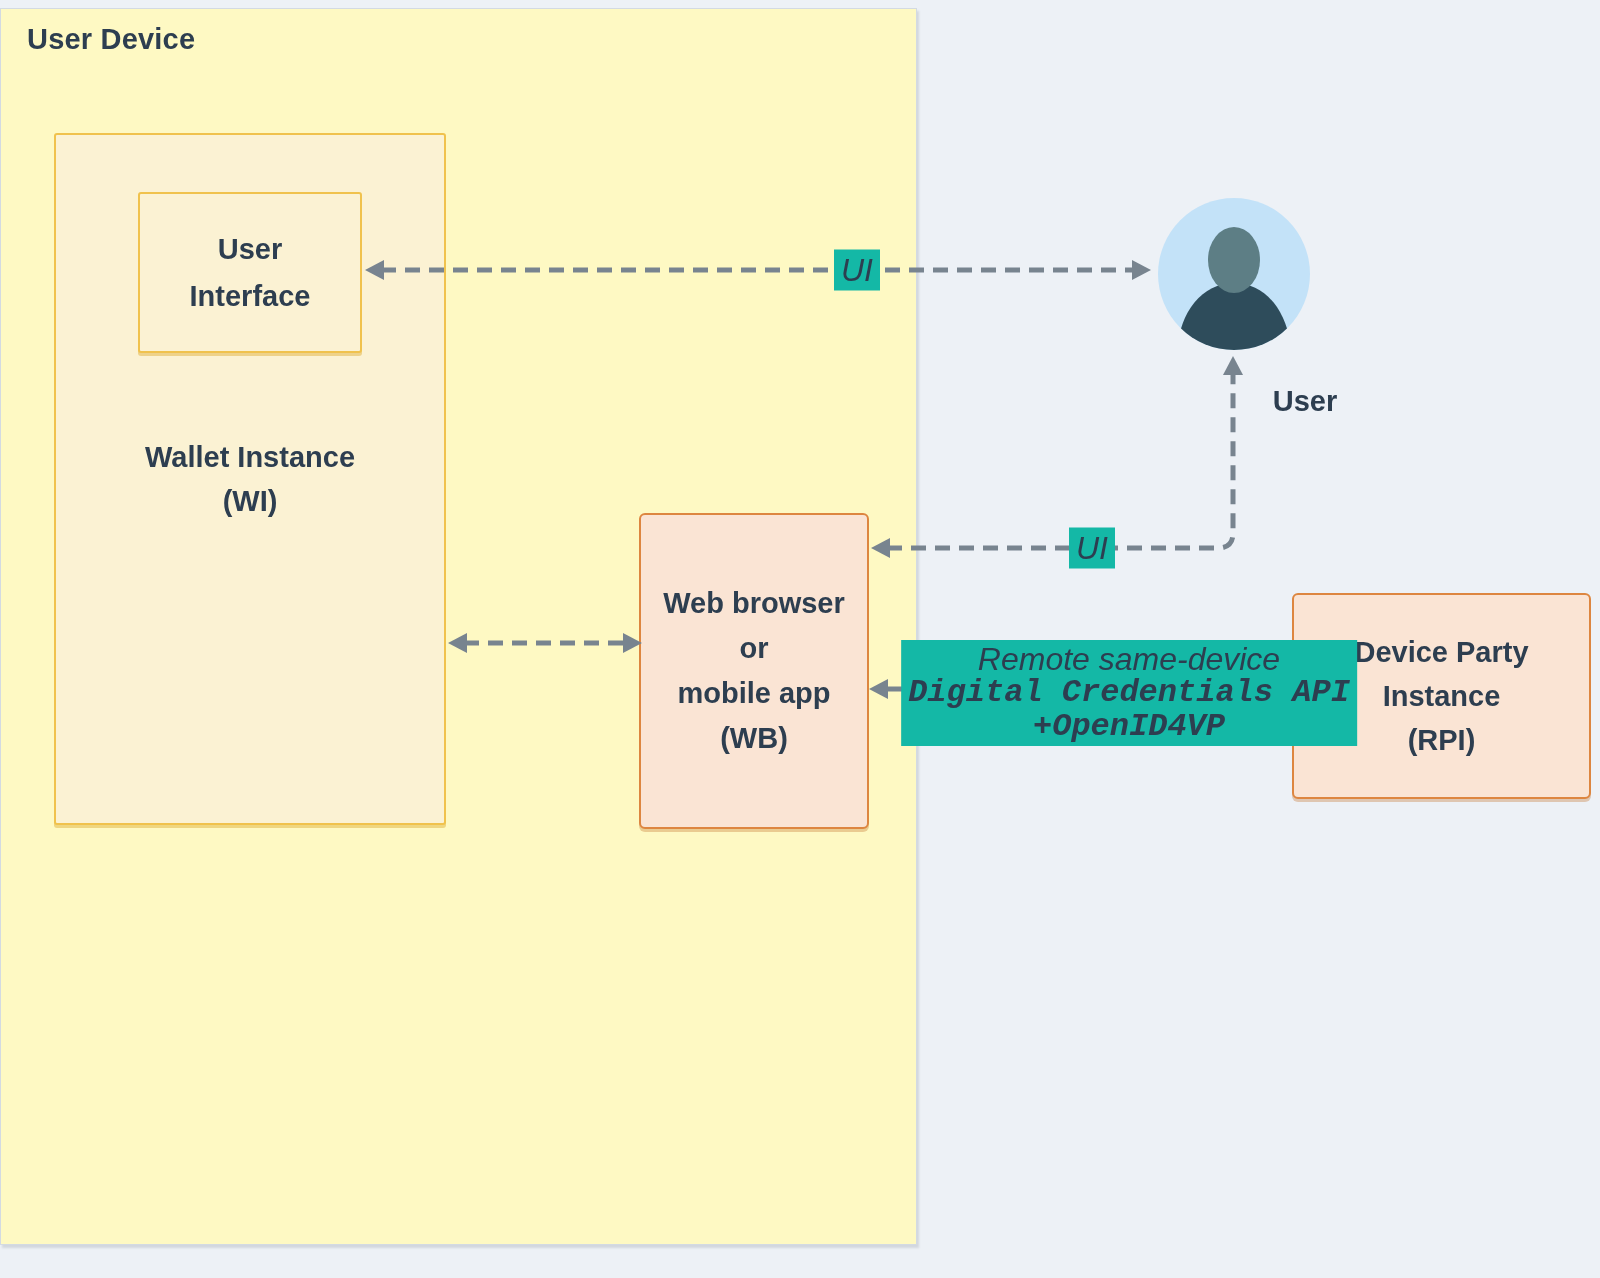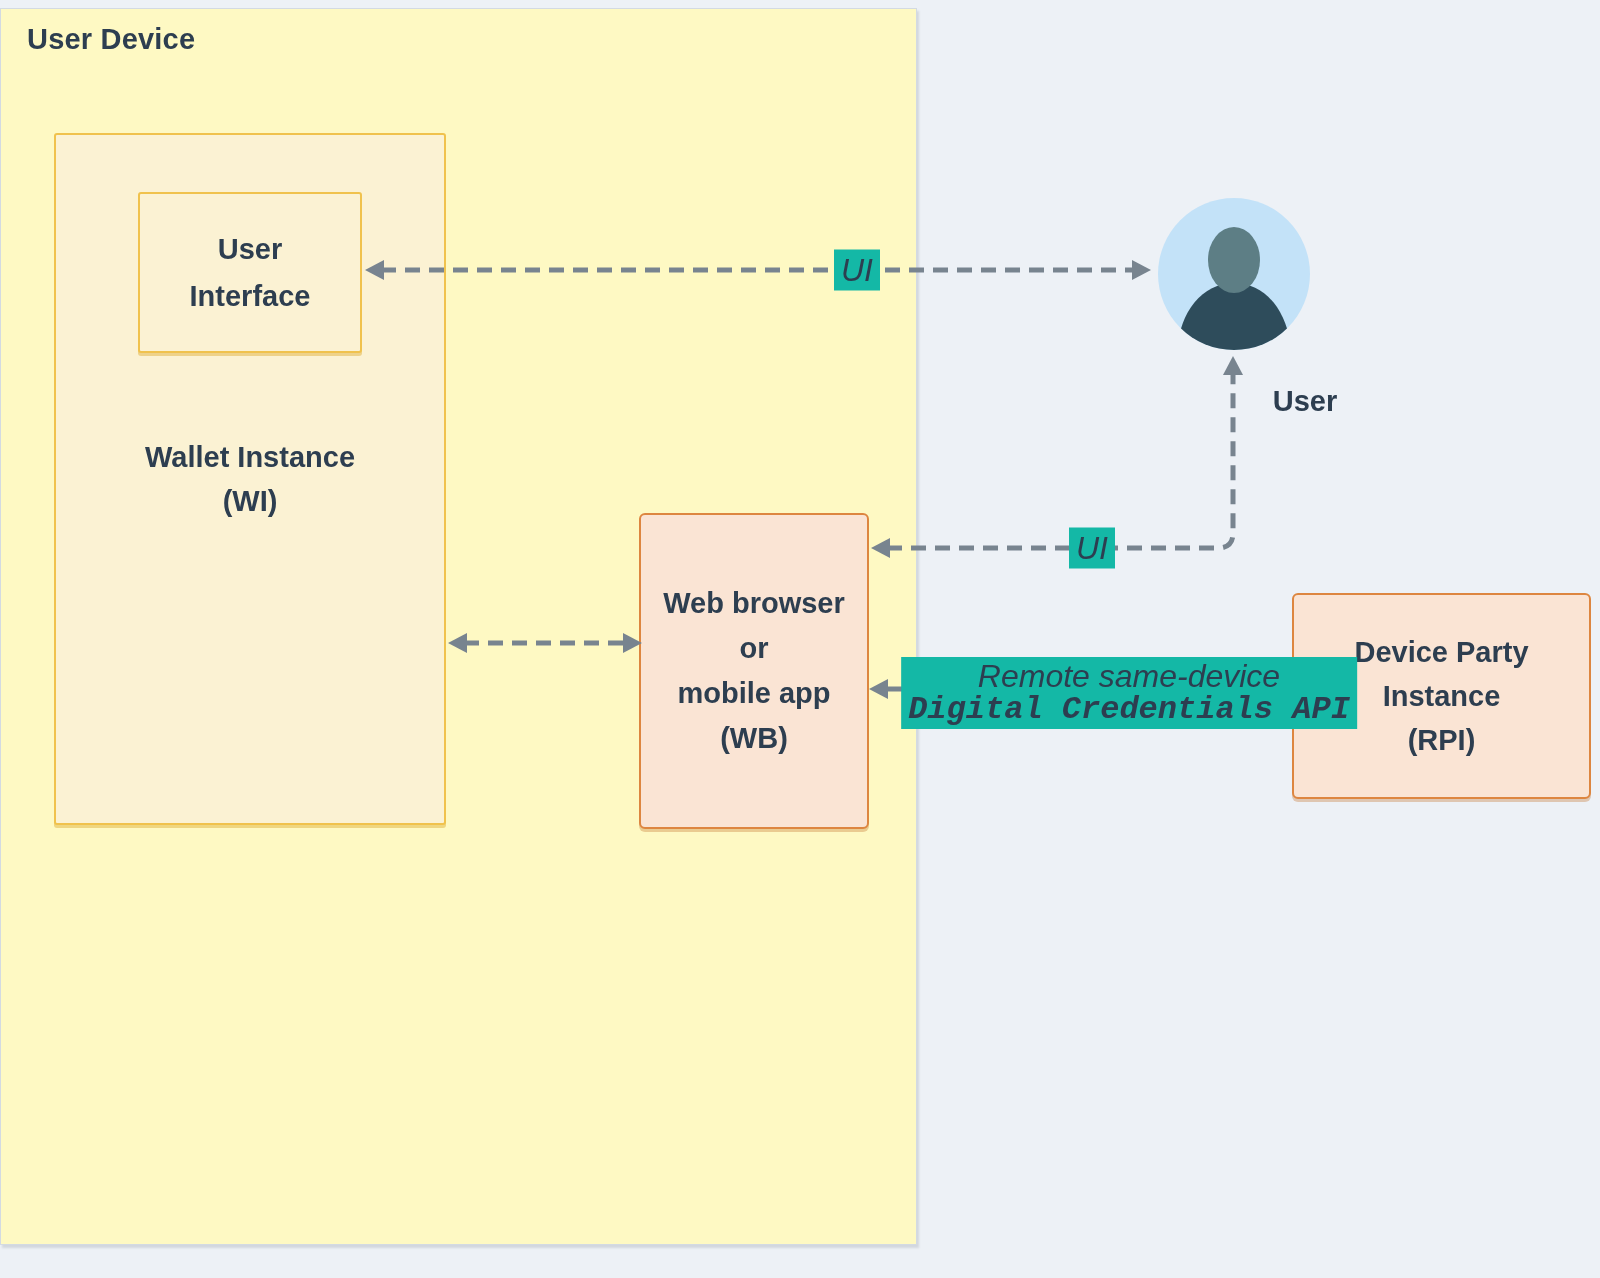--- a/index.html
+++ b/index.html
@@ -215,15 +215,16 @@
   </svg>
 
   <div class="edge-label lbl-ui-top">UI</div>
 
   <div class="edge-label lbl-ui-bent">UI</div>
 
 
   <div class="edge-label lbl-remote">
     <div>Remote same-device</div>
     <div class="bold">Digital Credentials API</div>
+    <div class="bold">+OpenID4VP</div>
   </div>
 
 </div>
 
 </body></html>

